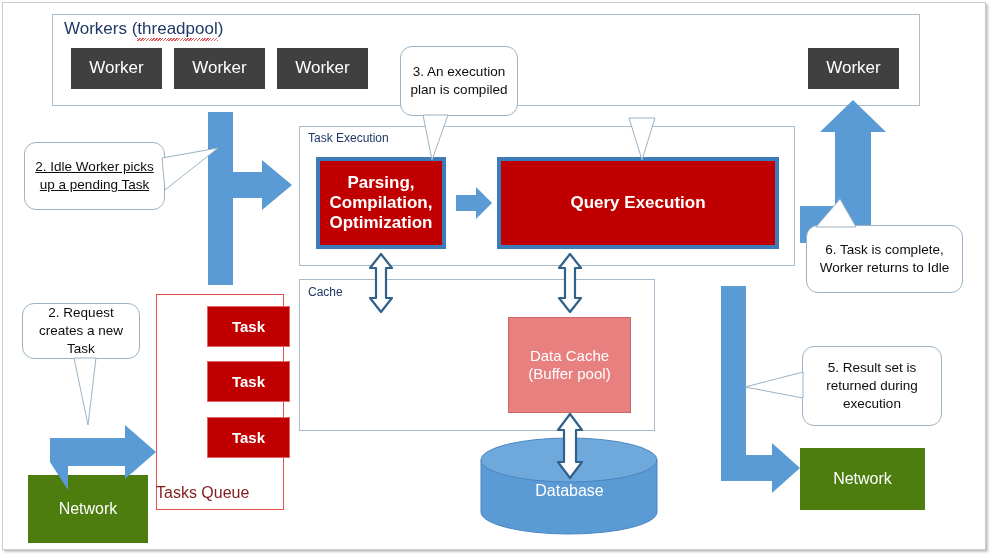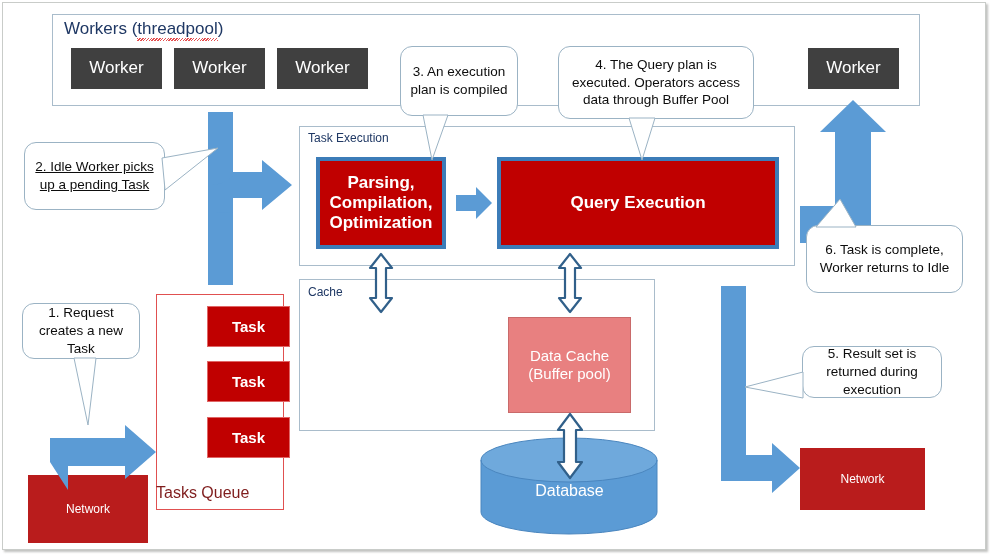--- a/index.html
+++ b/index.html
@@ -85,22 +85,22 @@
     border: 4px solid #3C7CB8;
     font-size: 17px;
     font-weight: bold;
   }
   .cache-box {
     background: #E88080;
     border: 1px solid #C96A6A;
     font-size: 15px;
   }
   .network-box {
-    background: #b91c1c;
-    font-size: 12px;
+    background: #4d7c0f;
+    font-size: 16px;
   }
 
   .queue-frame {
     position: absolute;
     box-sizing: border-box;
     border: 1px solid #E05050;
     background: #ffffff;
   }
   .queue-label {
     position: absolute;
@@ -235,36 +235,33 @@
     </g>
 
     <path d="M 570,414 L 582,430 L 576,430 L 576,462 L 582,462 L 570,478 L 558,462 L 564,462 L 564,430 L 558,430 Z" fill="#ffffff" stroke="#31608A" stroke-width="2.2" stroke-linejoin="round"></path>
 
     <path d="M 800,206 L 835,206 L 835,132 L 820,132 L 853,100 L 886,132 L 871,132 L 871,243 L 800,243 Z" fill="#5B9BD5"></path>
 
     <path d="M 721,286 L 746,286 L 746,455 L 772,455 L 772,443 L 800,468 L 772,493 L 772,481 L 721,481 Z" fill="#5B9BD5"></path>
   </svg>
 
   <div class="callout" style="left:22px; top:303px; width:118px; height:56px;">
-    <span>1. Request creates a new Task</span>
+    <span>2. Request creates a new Task</span>
   </div>
 
   <div class="callout" style="left:24px; top:142px; width:141px; height:68px;text-decoration:underline;">
     <span>2. Idle Worker picks up a pending Task</span>
   </div>
 
   <div class="callout" style="left:400px; top:46px; width:118px; height:70px;">
     <span>3. An execution plan is compiled</span>
   </div>
 
-  <div class="callout" style="left:558px; top:46px; width:196px; height:73px;">
-    <span>4. The Query plan is executed. Operators access data through Buffer Pool</span>
-  </div>
-
-  <div class="callout" style="left:802px; top:346px; width:140px; height:52px;">
+
+  <div class="callout" style="left:802px; top:346px; width:140px; height:80px;">
     <span>5. Result set is returned during execution</span>
   </div>
 
   <div class="callout" style="left:806px; top:225px; width:157px; height:68px;">
     <span>6. Task is complete, Worker returns to Idle</span>
   </div>
 
   <svg class="overlay overlay-top" viewBox="0 0 992 556">
 
     <path d="M 74,358 L 96,358 L 88,425 Z" fill="#ffffff" stroke="#9BB3C4" stroke-width="1"></path>

